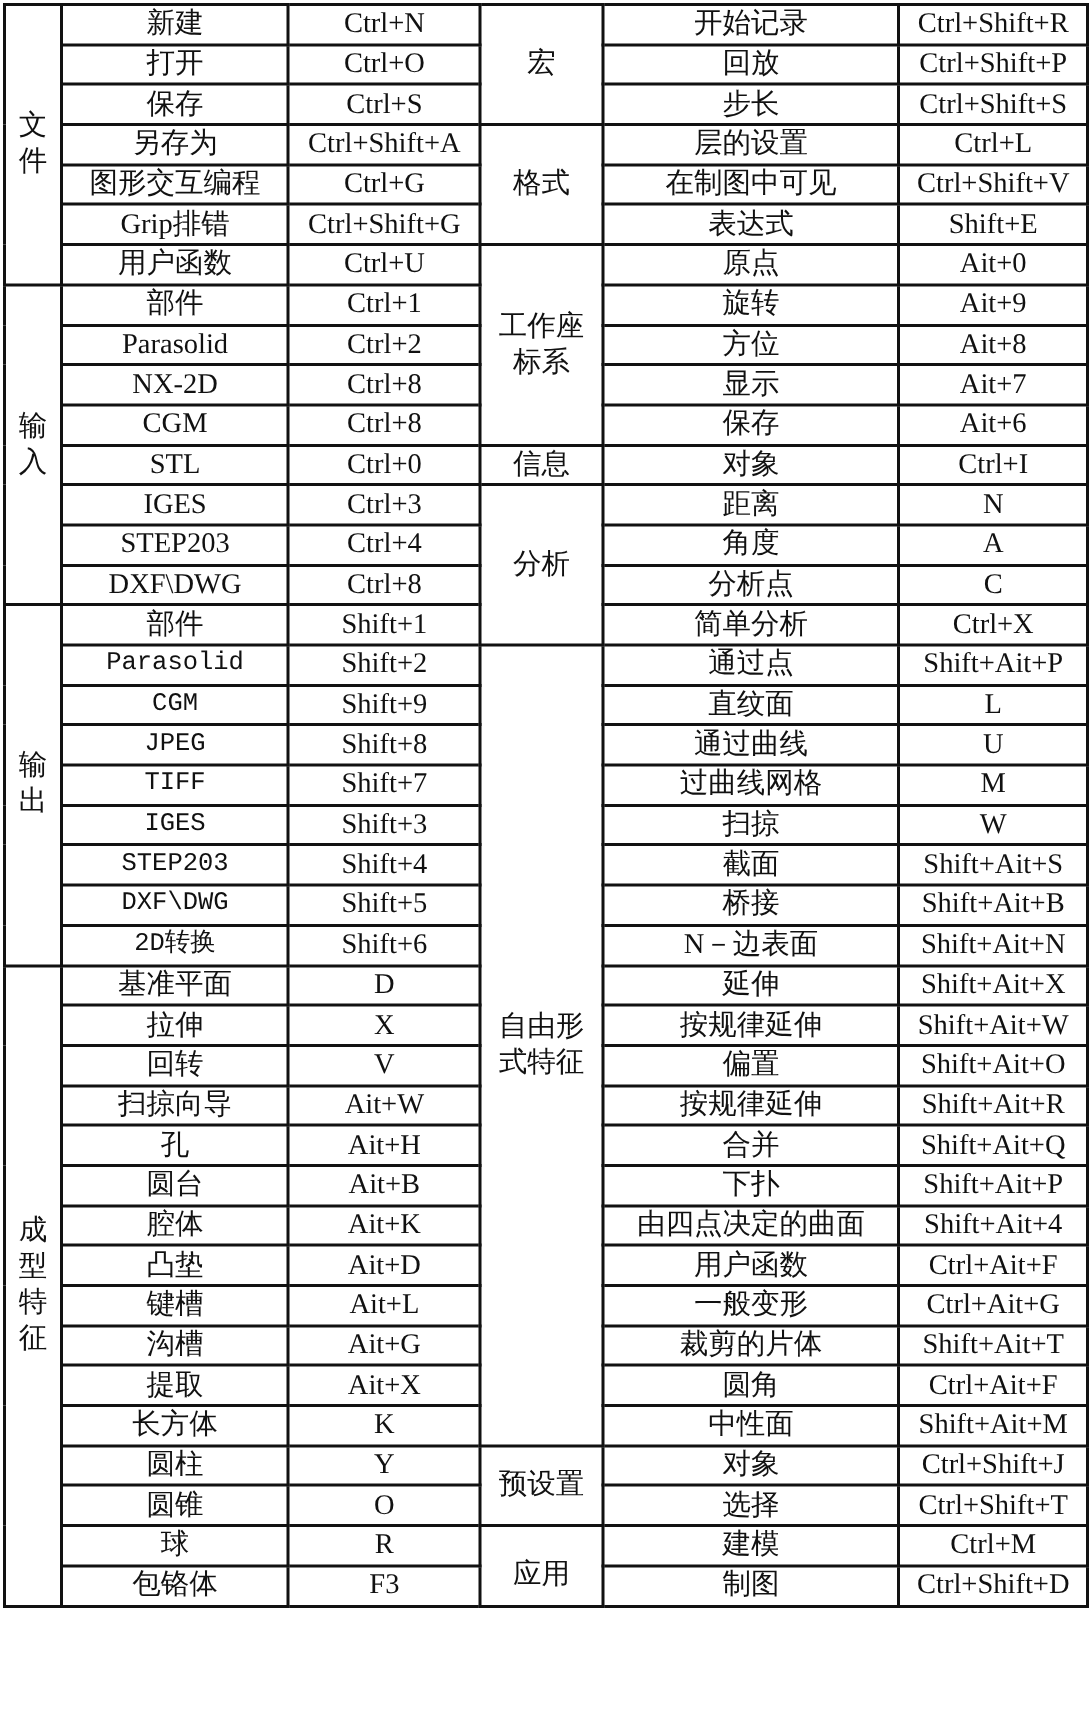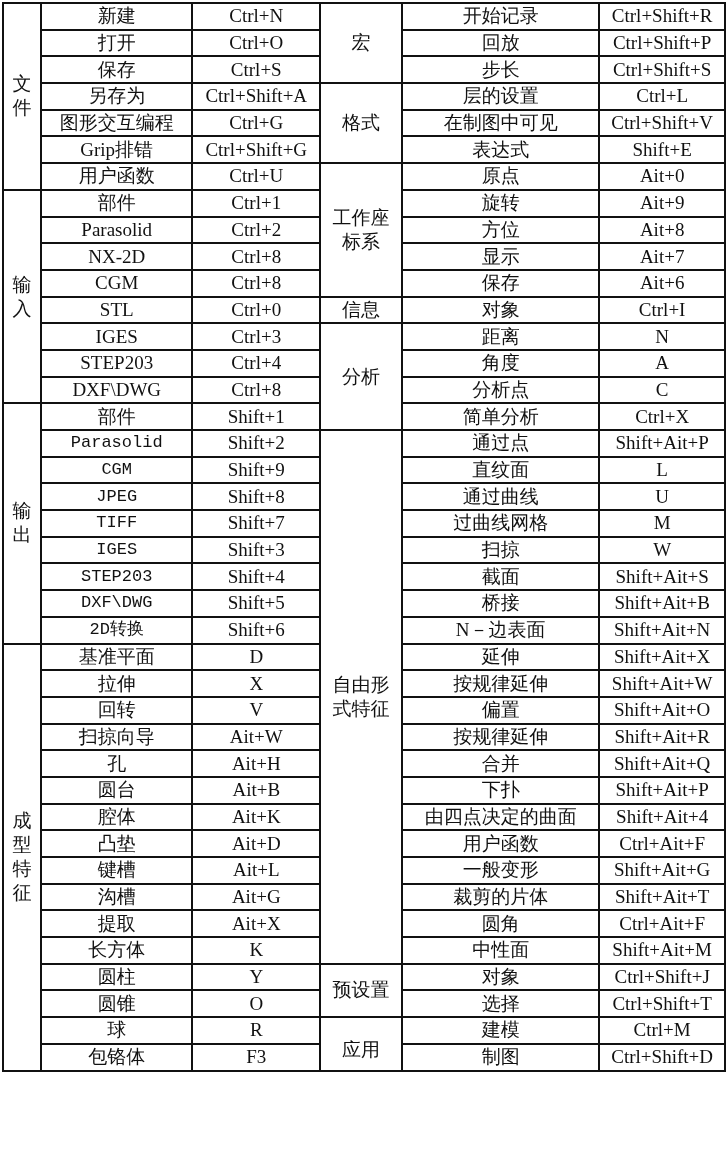--- a/index.html
+++ b/index.html
@@ -252,21 +252,21 @@
         <tr>
           <td class="">凸垫</td>
           <td>Ait+D</td>
           <td>用户函数</td>
           <td>Ctrl+Ait+F</td>
         </tr>
         <tr>
           <td class="">键槽</td>
           <td>Ait+L</td>
           <td>一般变形</td>
-          <td>Shift+Ait+G</td>
+          <td>Ctrl+Ait+G</td>
         </tr>
         <tr>
           <td class="">沟槽</td>
           <td>Ait+G</td>
           <td>裁剪的片体</td>
           <td>Shift+Ait+T</td>
         </tr>
         <tr>
           <td class="">提取</td>
           <td>Ait+X</td>
@@ -288,21 +288,21 @@
         </tr>
         <tr>
           <td class="">圆锥</td>
           <td>O</td>
           <td>选择</td>
           <td>Ctrl+Shift+T</td>
         </tr>
         <tr>
           <td class="">球</td>
           <td>R</td>
-          <td class="group vert cut" rowspan="2" style="padding: 0px 30px; white-space: normal; word-break: break-all;">应用</td>
+          <td class="group vert cut" rowspan="2" style="padding: 0px 30px; white-space: normal; word-break: break-all; font-family: Liberation Mono, monospace;">应用</td>
           <td>建模</td>
           <td>Ctrl+M</td>
         </tr>
         <tr>
           <td class="">包铬体</td>
           <td>F3</td>
           <td>制图</td>
           <td>Ctrl+Shift+D</td>
         </tr>
       </tbody>

